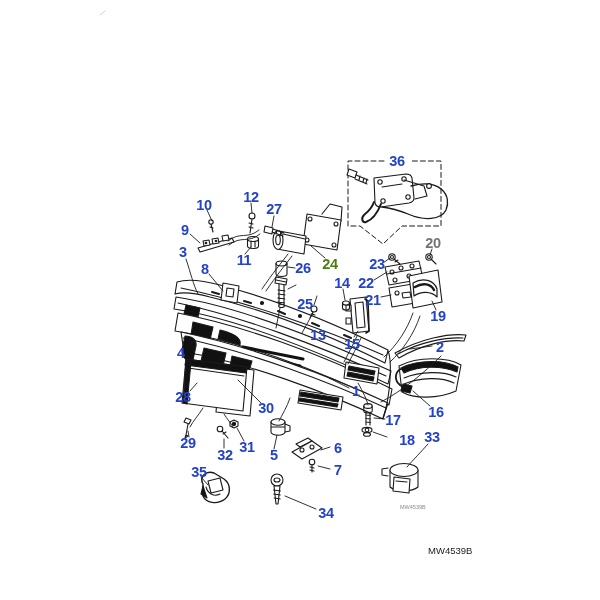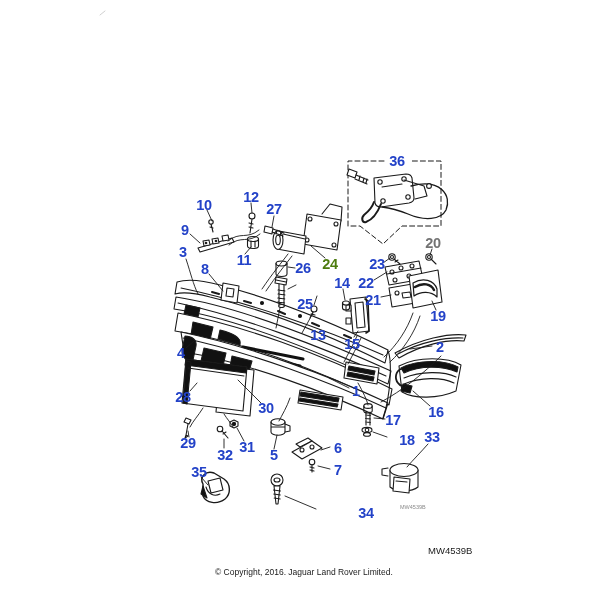--- a/index.html
+++ b/index.html
@@ -332,24 +332,23 @@
       <div class="callout" style="left: 330px; top: 264px; color: #4d7c0f;">24</div>
       <div class="callout" style="left: 305px; top: 284px; color: rgb(35, 66, 200); margin-top: 20px;">25</div>
       <div class="callout" style="left: 303px; top: 268px; color: rgb(35, 66, 200);">26</div>
       <div class="callout" style="left: 274px; top: 209px; color: rgb(35, 66, 200); text-align: right;">27</div>
       <div class="callout" style="left: 183px; top: 397px; color: rgb(35, 66, 200);">28</div>
       <div class="callout" style="left: 188px; top: 443px; color: rgb(35, 66, 200);">29</div>
       <div class="callout" style="left: 266px; top: 408px; color: rgb(35, 66, 200);">30</div>
       <div class="callout" style="left: 247px; top: 447px; color: rgb(35, 66, 200);">31</div>
       <div class="callout" style="left: 225px; top: 455px; color: rgb(35, 66, 200);">32</div>
       <div class="callout" style="left: 432px; top: 437px; color: rgb(35, 66, 200); text-align: right;">33</div>
-      <div class="callout" style="left: 326px; top: 513px; color: rgb(35, 66, 200); margin-left: 40px;">34</div>
+      <div class="callout" style="left: 326px; top: 513px; color: rgb(35, 66, 200);">34</div>
       <div class="callout" style="left: 199px; top: 472px; color: rgb(35, 66, 200);">35</div>
       <div class="callout" style="left: 397px; top: 161px; color: rgb(35, 66, 200);">36</div>
     </div>
 
 <div class="watermark">MW4539B</div>
 
 <div class="code">MW4539B</div>
 
-<div class="copyright">© Copyright, 2016. Jaguar Land Rover Limited.</div>
 
 </div>
 
 </body></html>

